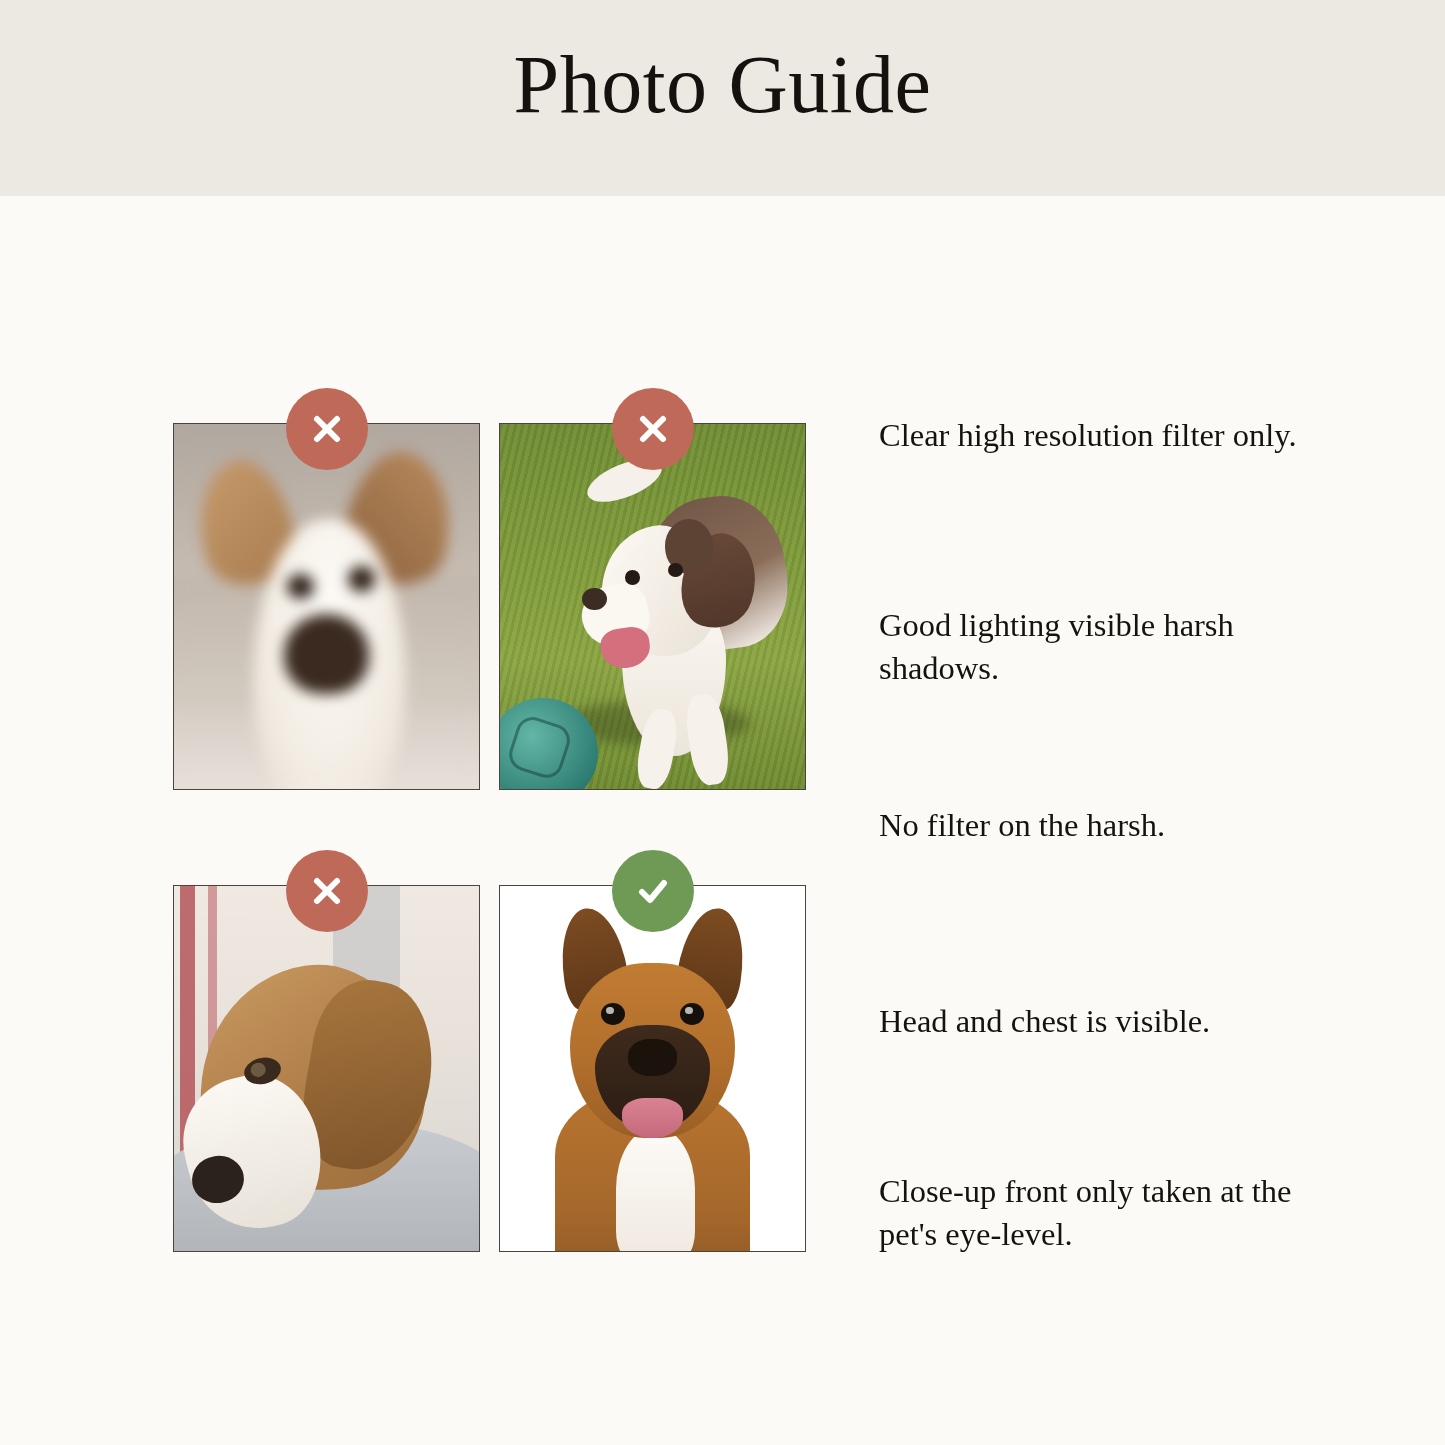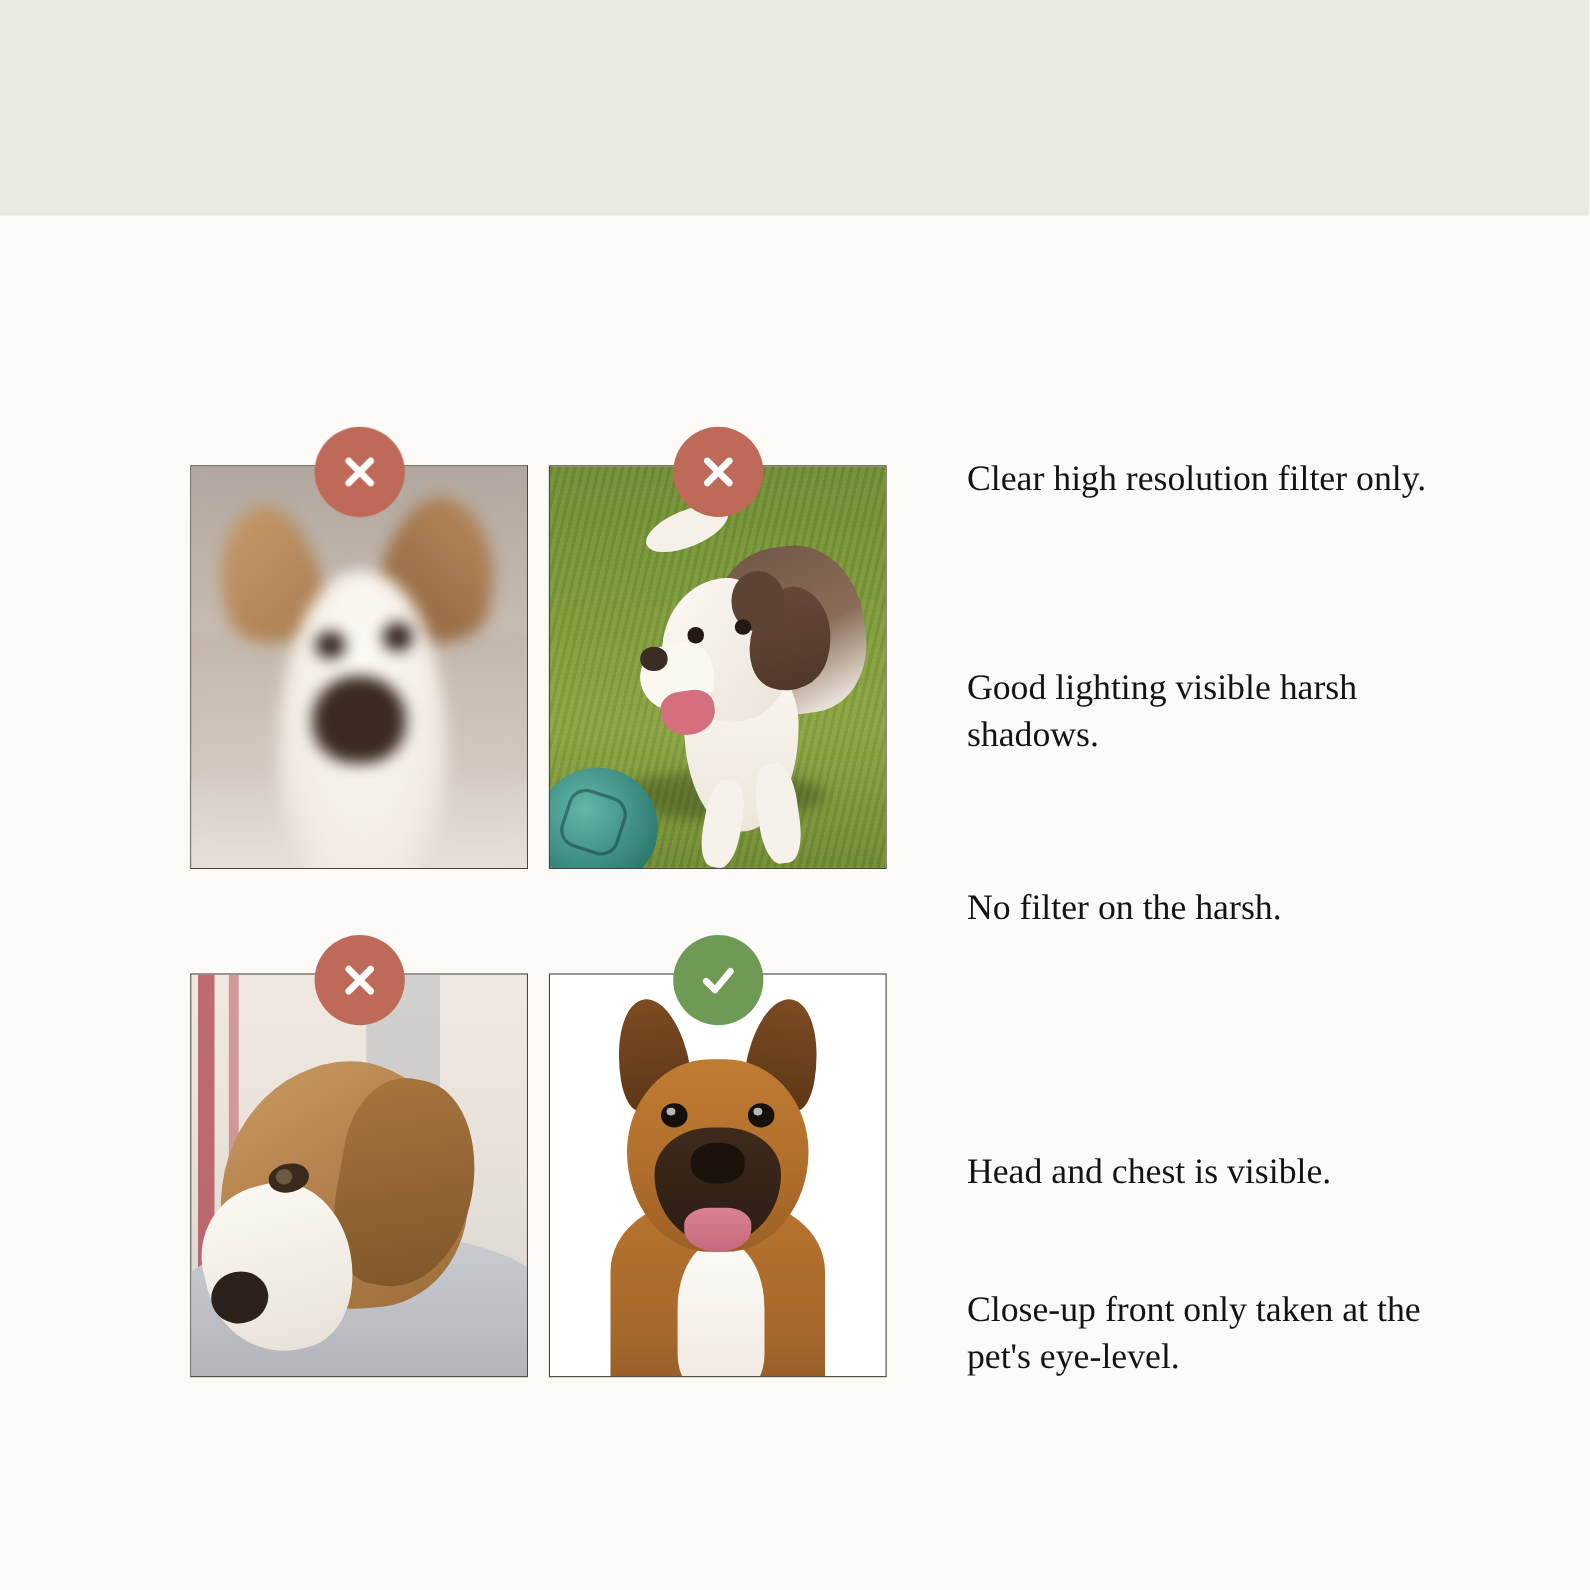--- a/index.html
+++ b/index.html
@@ -327,29 +327,30 @@
   .tip {
     position: absolute;
     font-family: "Liberation Serif", serif;
     font-size: 32.5px;
     line-height: 1.32;
     color: #15120f;
   }
   .tip.t0 { top: 0px; }
   .tip.t1 { top: 190px; }
   .tip.t2 { top: 390px; }
-  .tip.t3 { top: 586px; margin-top: 44px; }
+  .tip.t3 { top: 586px; }
   .tip.t4 { top: 756px; }
 </style>
 </head>
 <body>
 
 <div class="page">
 
   <div class="header-band"></div>
+  <div class="page-title">Photo Guide</div>
 
   <div class="grid">
 
     <div class="cell c0">
       <div class="photo">
         <div class="ph-inner">
           <div class="p1-bg"></div>
           <div class="p1-wall"></div>
           <div class="p1-floor"></div>
           <div class="p1-earL"></div>

